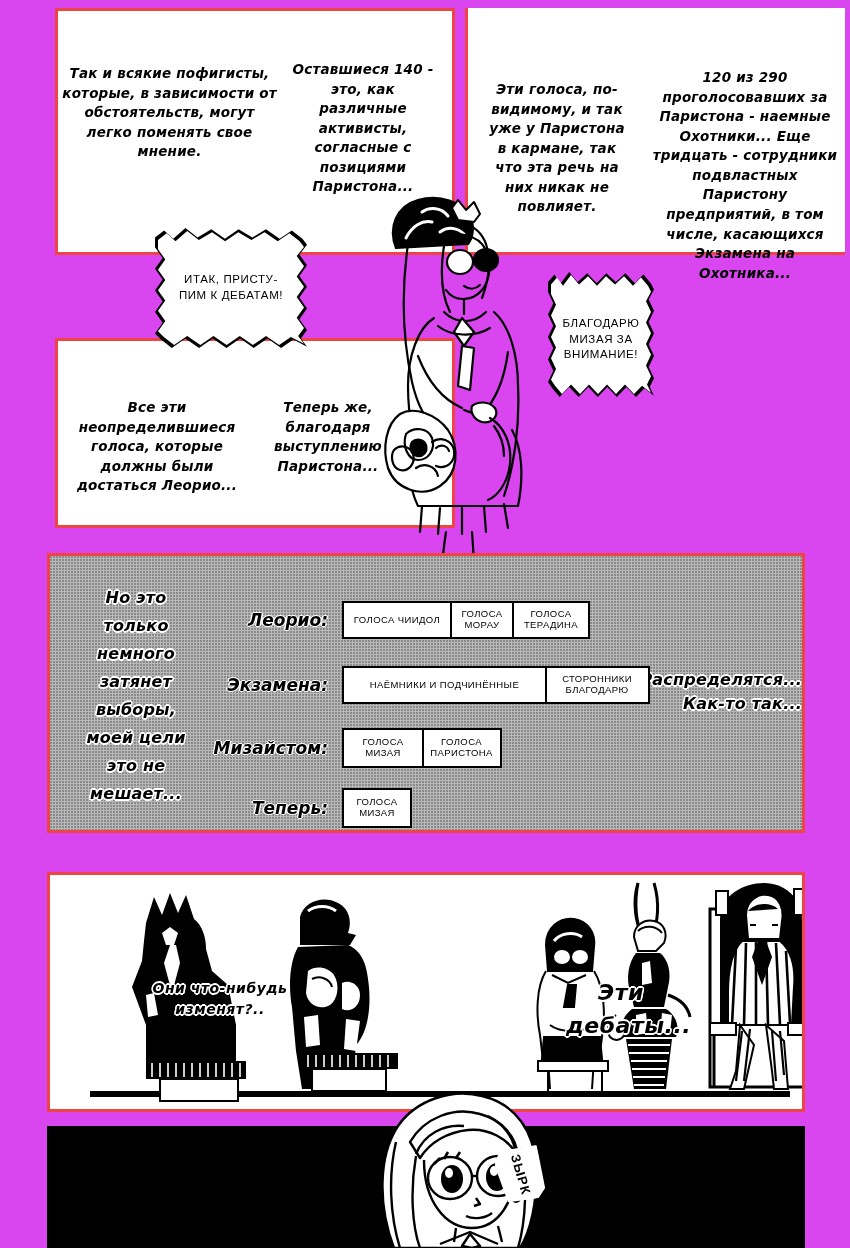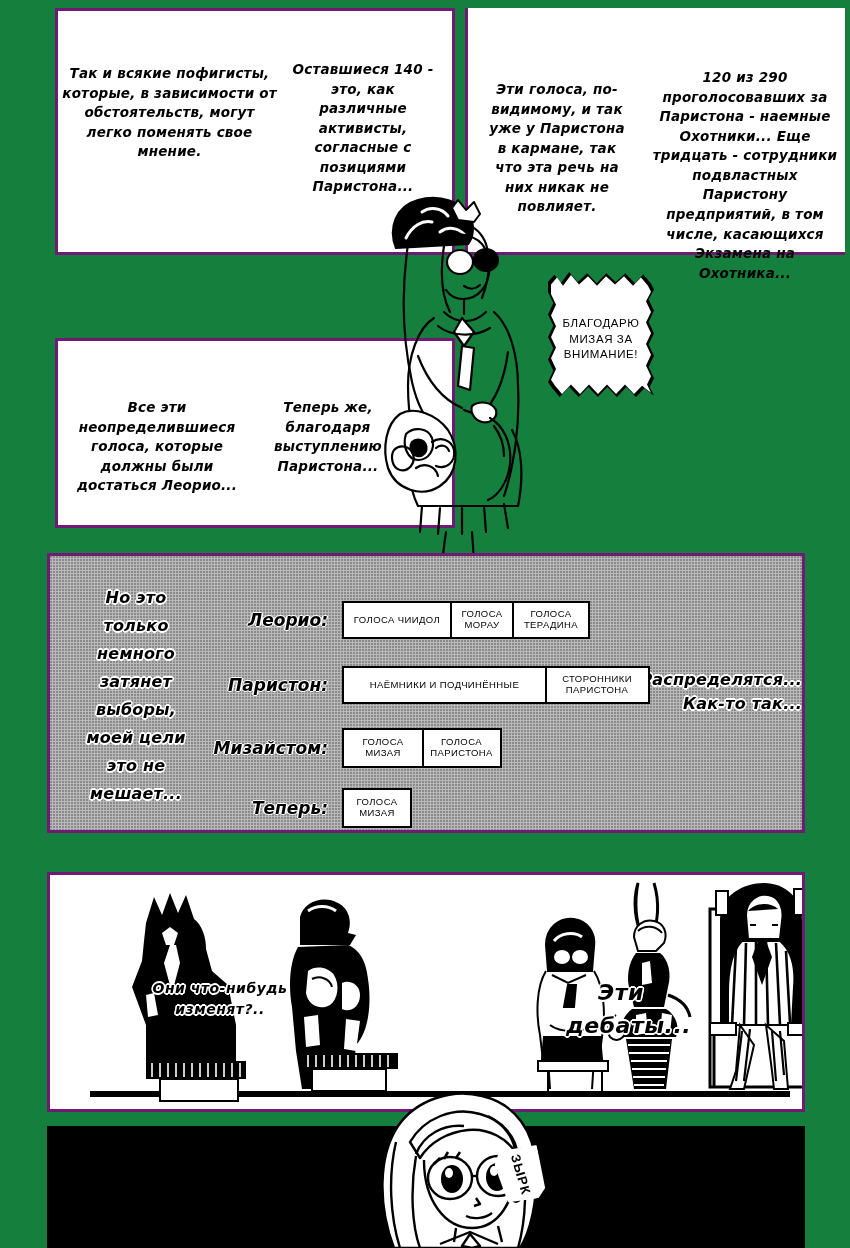--- a/index.html
+++ b/index.html
@@ -1,23 +1,23 @@
 <!DOCTYPE html>
 <html><head>
 <meta charset="utf-8">
 <style>
   html,body{margin:0;padding:0;background:#ffffff;}
   body{
     width:850px;height:1248px;position:relative;overflow:hidden;
     font-family:"Liberation Sans",sans-serif;color:#000;
   }
-  .page{position:absolute;inset:0;background:#15803d;}
-
-  
-  .panel{position:absolute;background:#fff;border:3px solid #701a75;box-sizing:border-box;}
+  .page{position:absolute;inset:0;background:#d946ef;}
+
+  
+  .panel{position:absolute;background:#fff;border:3px solid #ef4444;box-sizing:border-box;}
   .panel.tone{background:#b9b9b9;}
 
   
   .tone:after{
     content:"";position:absolute;inset:0;pointer-events:none;
     background-image:
       radial-gradient(circle at 1px 1px,#7a7a7a 0.9px,transparent 1.1px);
     background-size:3px 3px;
     opacity:.75;
   }
@@ -107,20 +107,26 @@
   <div class="narr" style="left:288px;top:60px;width:150px;">Оставшиеся 140 - это, как различные активисты, согласные с позициями Паристона...</div>
 
   <div class="narr" style="left:483px;top:80px;width:148px;">Эти голоса, по-видимому, и так уже у Паристона в кармане, так что эта речь на них никак не повлияет.</div>
 
   <div class="narr" style="left:650px;top:68px;width:190px;">120 из 290 проголосовавших за Паристона - наемные Охотники... Еще тридцать - сотрудники подвластных Паристону предприятий, в том числе, касающихся Экзамена на Охотника...</div>
 
   <div class="narr" style="left:62px;top:398px;width:190px;">Все эти неопределившиеся голоса, которые должны были достаться Леорио...</div>
 
   <div class="narr" style="left:268px;top:398px;width:120px;">Теперь же, благодаря выступлению Паристона...</div>
 
+  <div style="position:absolute;left:155px;top:228px;width:152px;height:120px;">
+    <div class="spike spike-outer" style="left:0;top:0;width:152px;height:120px;"></div>
+    <div class="spike spike-inner" style="left:3px;top:3px;width:146px;height:114px;background:#fff;"></div>
+    <div class="spike-text" style="left:0;top:44px;white-space:pre;">ИТАК, ПРИСТУ-
+ПИМ К ДЕБАТАМ!</div>
+  </div>
 
   <div style="position:absolute;left:548px;top:272px;width:106px;height:125px;">
     <div class="spike spike-outer" style="left:0;top:0;width:106px;height:125px;"></div>
     <div class="spike spike-inner" style="left:3px;top:3px;width:100px;height:119px;background:#fff;"></div>
     <div class="spike-text" style="left:0;top:44px;white-space:pre;">БЛАГОДАРЮ
 МИЗАЯ ЗА
 ВНИМАНИЕ!</div>
   </div>
 
   <svg class="art" style="left:378px;top:186px;" width="170" height="370" viewBox="0 0 170 370">
@@ -197,25 +203,25 @@
       <div class="bar">
         <div class="seg" style="width:110px;height:38px;white-space:pre-line;">ГОЛОСА ЧИИДОЛ</div>
         <div class="seg" style="width:65px;height:38px;white-space:pre-line;">ГОЛОСА
 МОРАУ</div>
         <div class="seg" style="width:78px;height:38px;white-space:pre-line;">ГОЛОСА
 ТЕРАДИНА</div>
       </div>
     </div>
 
     <div class="chart-row" style="left:130px;top:110px;">
-      <div class="chart-label" style="width:148px;margin-right:14px;">Паристон:</div>
+      <div class="chart-label" style="width:148px;margin-right:14px;">Экзамена:</div>
       <div class="bar">
         <div class="seg" style="width:205px;height:38px;white-space:pre-line;">НАЁМНИКИ И ПОДЧИНЁННЫЕ</div>
         <div class="seg" style="width:105px;height:38px;white-space:pre-line;">СТОРОННИКИ
-ПАРИСТОНА</div>
+БЛАГОДАРЮ</div>
       </div>
     </div>
 
     <div class="chart-row" style="left:130px;top:172px;">
       <div class="chart-label" style="width:148px;margin-right:14px;">Мизайстом:</div>
       <div class="bar">
         <div class="seg" style="width:82px;height:40px;white-space:pre-line;">ГОЛОСА
 МИЗАЯ</div>
         <div class="seg" style="width:80px;height:40px;white-space:pre-line;">ГОЛОСА
 ПАРИСТОНА</div>

